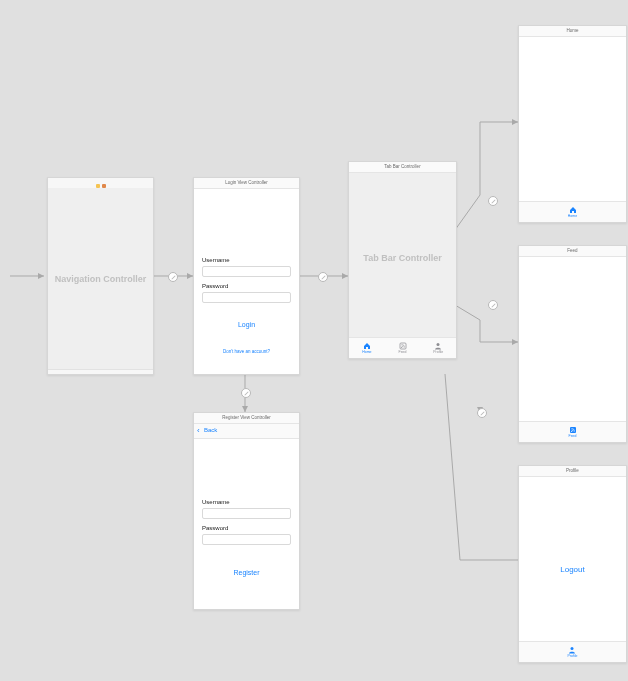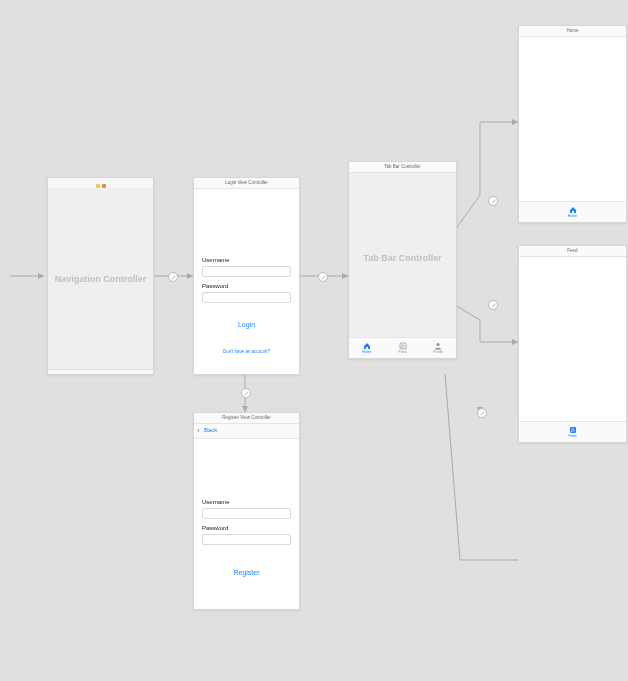--- a/index.html
+++ b/index.html
@@ -162,20 +162,35 @@
               <rect x="2" y="2" width="12" height="12" rx="2" fill="#1a84ff"></rect>
               <path d="M5 5 A6 6 0 0 1 11 11 M5 8 A3 3 0 0 1 8 11" fill="none" stroke="#fff" stroke-width="1.3"></path>
               <circle cx="5" cy="11" r="1" fill="#fff"></circle>
             </svg>
         <span>Feed</span>
       </div>
     </div>
   </div>
 </div>
 
+<div class="scene" style="left:518px;top:465px;width:107px;height:196px">
+  <div class="titlebar">Profile</div>
+  <div class="body">
+    <div class="btn-blue" style="top:88px;left:0;right:0;font-size:8px">Logout</div>
+    <div class="tabbar single">
+      <div class="tabitem sel">
+        <svg width="8" height="8" viewBox="0 0 16 16">
+              <circle cx="8" cy="5" r="3" fill="#1a84ff"></circle>
+              <path d="M2 15 C2 10 14 10 14 15 Z" fill="#1a84ff"></path>
+            </svg>
+        <span>Profile</span>
+      </div>
+    </div>
+  </div>
+</div>
 
 <div class="segdot" style="left:168px;top:272px"></div>
 <div class="segdot" style="left:318px;top:272px"></div>
 <div class="segdot" style="left:241px;top:388px"></div>
 <div class="segdot" style="left:488px;top:196px"></div>
 <div class="segdot" style="left:488px;top:300px"></div>
 <div class="segdot" style="left:477px;top:408px"></div>
 
 </div>
 

